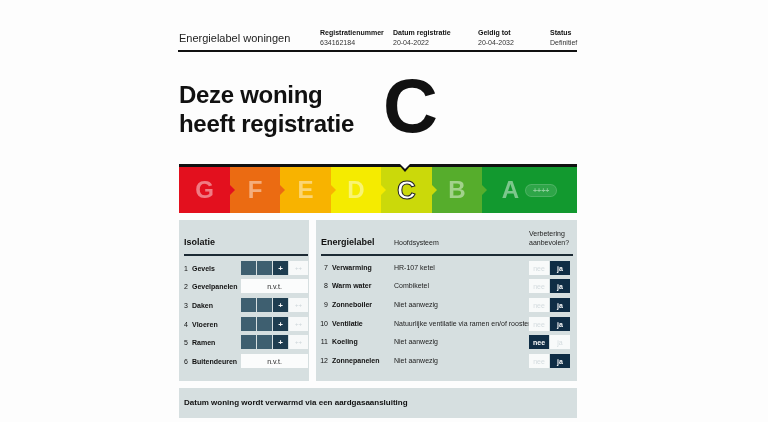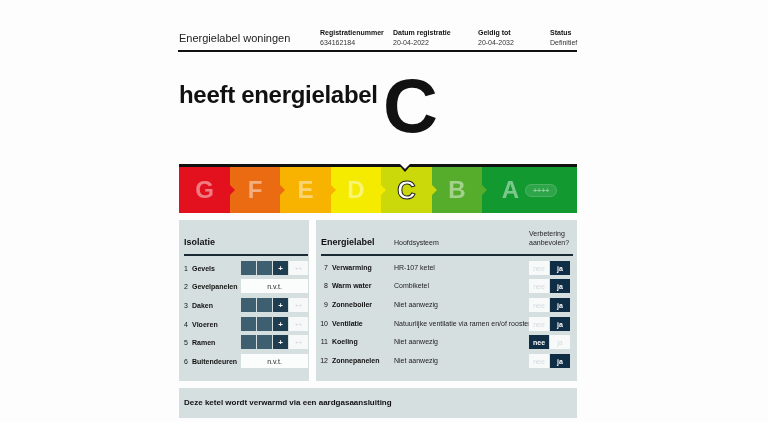--- a/index.html
+++ b/index.html
@@ -68,21 +68,22 @@
     <div class="lbl">Geldig tot</div>
     <div class="val">20-04-2032</div>
   </div>
   <div class="hcol" style="left:372px;">
     <div class="lbl">Status</div>
     <div class="val">Definitief</div>
   </div>
 </div>
 
 <div class="headline">
-  <div>heeft energielabel</div>
+  <div>Deze woning</div>
+  <div>heeft registratie</div>
 </div>
 <div class="biglabel">C</div>
 
 <div class="scale">
   <div class="band" style="width:51px;background:#e3101e;">
     <span class="letter">G</span>
     <span class="arrow" style="border-left:5px solid #e3101e;"></span>
   </div>
   <div class="band" style="width:50px;background:#eb6b12;">
     <span class="letter">F</span>
@@ -205,14 +206,14 @@
   <div class="rrow" style="top:134px;">
     <span class="num">12</span>
     <span class="name">Zonnepanelen</span>
     <span class="sys">Niet aanwezig</span>
     <span class="tog off" style="left:213px;">nee</span>
     <span class="tog on" style="left:234px;">ja</span>
   </div>
 </div>
 
 <div class="footer">
-  <span>Deze ketel wordt verwarmd via een aardgasaansluiting</span>
+  <span>Datum woning wordt verwarmd via een aardgasaansluiting</span>
 </div>
 
 </body></html>

